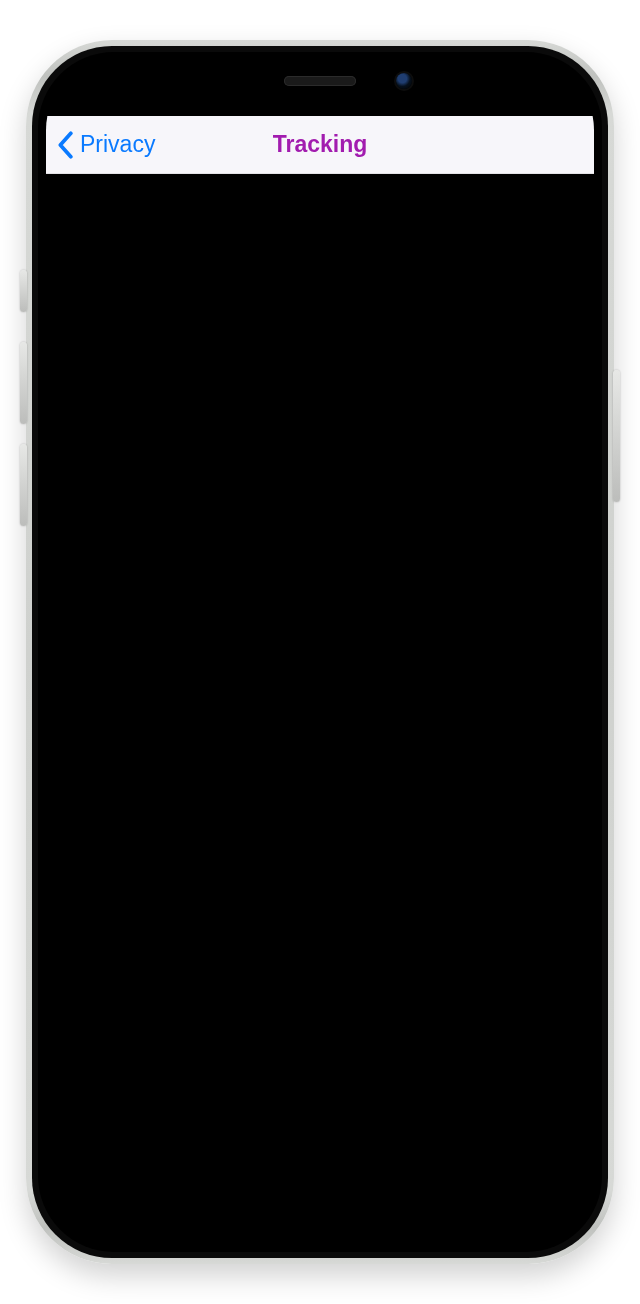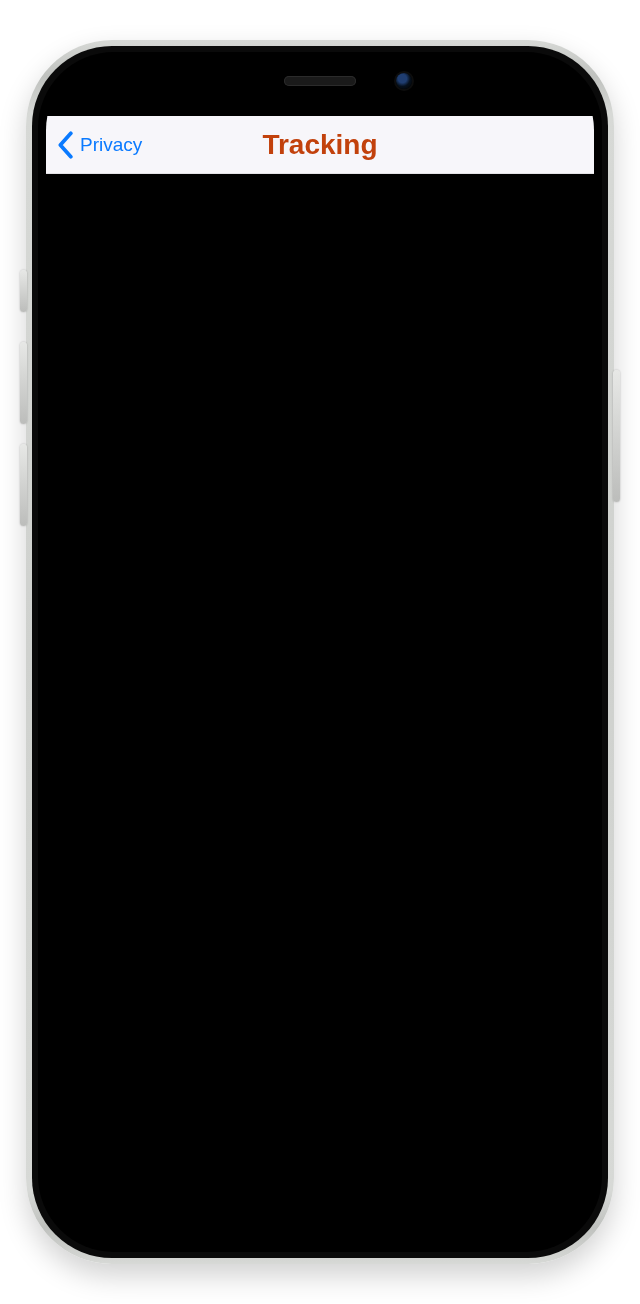--- a/index.html
+++ b/index.html
@@ -64,25 +64,25 @@
     .batt-tip { width:2.5px; height:6px; background:#000; border-radius:0 2px 2px 0; }
 
     
     .navbar {
       position:absolute; top:56px; left:0; right:0; height:58px;
       background:#f7f6fa;
       display:flex; align-items:center; justify-content:center;
       border-bottom:1px solid rgba(0,0,0,.08);
       z-index:10;
     }
-    .nav-title { font-size:28px; font-weight:600; color:#c2410c; }
+    .nav-title { font-size:23px; font-weight:600; color:#a21caf; }
     .nav-back {
       position:absolute; left:10px; top:0; bottom:0;
       display:flex; align-items:center; gap:6px;
-      color:#0a7aff; font-size:19px; font-weight:400;
+      color:#0a7aff; font-size:23px; font-weight:400;
       cursor:pointer;
     }
     .nav-back svg { width:18px; height:28px; }
 
     
     .content { position:absolute; top:114px; left:0; right:0; bottom:0; overflow:hidden; }
     .spacer   { height:46px; }
 
     .row {
       background:#fff; min-height:62px; display:flex; align-items:center;

